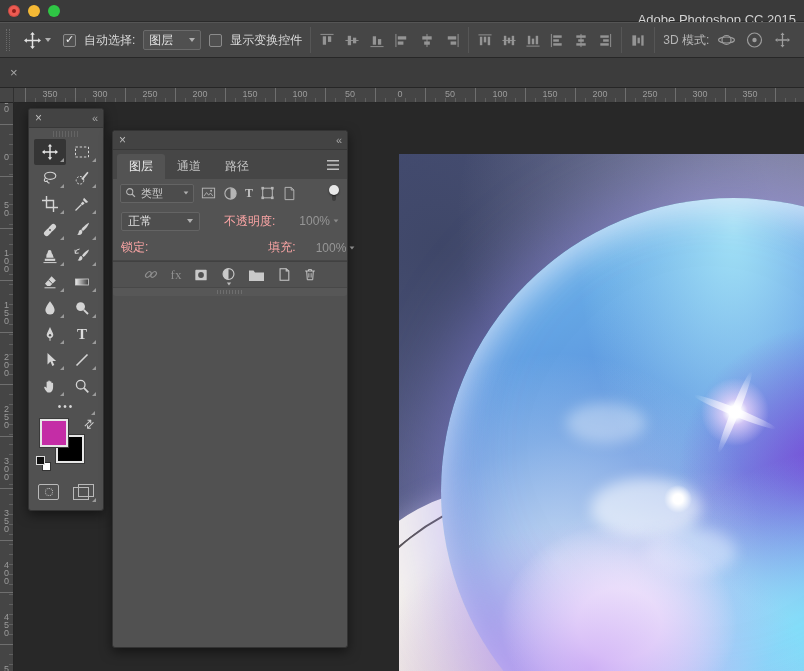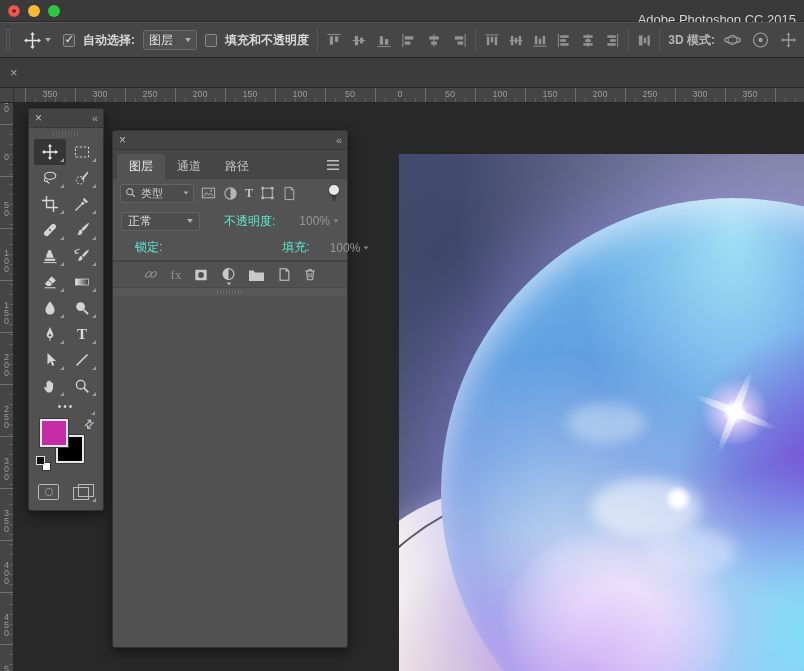--- a/index.html
+++ b/index.html
@@ -22,21 +22,21 @@
   .app-title { position:absolute; right:8px; top:12px; font-size:13px; color:#d2d2d2; }
 
   
   .optionsbar { position:absolute; top:22px; left:0; right:0; height:36px; background:#464646;
     border-top:1px solid #555; border-bottom:1px solid #272727; display:flex; align-items:center; padding:0 6px; gap:8px; }
   .bar-grip { width:4px; height:22px; border-left:1px dotted #6a6a6a; border-right:1px dotted #6a6a6a; margin-right:2px; }
   .tool-preset { display:flex; align-items:center; gap:4px; padding:2px 4px; }
   .caret { width:0; height:0; border-left:3.5px solid transparent; border-right:3.5px solid transparent; border-top:4px solid #b0b0b0; }
   .cb { width:13px; height:13px; background:#4f4f4f; border:1px solid #8b8b8b; border-radius:2px; position:relative; }
   .cb.checked::after { content:'✓'; position:absolute; left:1px; top:-2px; font-size:11px; color:#f2f2f2; }
-  .opt-label { font-size:12px; color:#d8d8d8; white-space:nowrap;font-weight:bold; }
+  .opt-label { font-size:12px; color:#d8d8d8; white-space:nowrap; }
   .dropdown { height:20px; background:#505050; border:1px solid #6a6a6a; border-radius:2px;
     display:flex; align-items:center; justify-content:space-between; padding:0 5px; gap:8px; font-size:12px; color:#e0e0e0; }
   .sep { width:1px; height:26px; background:#565656; }
   .icon-row { display:flex; align-items:center; gap:9px; }
   .icon-row.tight { gap:8px; }
   .ob-icon { opacity:.85; }
 
   
   .tabbar { position:absolute; top:58px; left:0; right:0; height:30px; background:#3c3c3c; border-bottom:1px solid #262626;
     display:flex; align-items:center; padding:0 10px; gap:9px; }
@@ -155,24 +155,24 @@
   .filter-row { height:28px; display:flex; align-items:center; gap:7px; padding:0 7px; background:#535353; }
   .filter-select { width:74px; height:19px; border:1px solid #646464; background:#4c4c4c; border-radius:2px;
     display:flex; align-items:center; gap:4px; padding:0 4px; font-size:11px; color:#cfcfcf; }
   .filter-select .caret { margin-left:auto; transform:scale(.8); }
   .f-toggle { margin-left:auto; position:relative; width:12px; height:17px; }
   .f-toggle::before { content:''; position:absolute; left:4px; top:6px; width:4px; height:10px; background:#3e3e3e; border-radius:2px; }
   .f-toggle::after { content:''; position:absolute; left:1px; top:0; width:10px; height:10px; border-radius:50%; background:#e8e8e8; box-shadow:0 1px 2px rgba(0,0,0,.5); }
   .blend-row { height:28px; display:flex; align-items:center; gap:24px; padding:0 8px; background:#535353; }
   .blend-select { width:112px; height:19px; border:1px solid #646464; background:#4e4e4e; border-radius:2px;
     display:flex; align-items:center; justify-content:space-between; padding:0 6px; font-size:12px; color:#dedede; }
-  .p-label { font-size:12px; color:#5eead4; white-space:nowrap; }
+  .p-label { font-size:12px; color:#fca5a5; white-space:nowrap; }
   .p-value { font-size:12px; color:#969696; white-space:nowrap; display:flex; align-items:center; gap:3px;text-align:center; }
   .p-value .caret { border-top-color:#8a8a8a; transform:scale(.8); }
-  .lock-row { height:26px; display:flex; align-items:center; gap:20px; padding:0 22px; background:#535353; border-bottom:1px solid #464646; }
+  .lock-row { height:26px; display:flex; align-items:center; gap:20px; padding:0 8px; background:#535353; border-bottom:1px solid #464646; }
   .layers-list { flex:1; background:#4a4a4a; position:relative; overflow:hidden; }
   .layer-row { height:75px; display:flex; align-items:center; background:#737373; border-bottom:1px solid #3f3f3f; }
   .eye-col { width:33px; align-self:stretch; display:flex; align-items:center; justify-content:center; border-right:1px solid #5e5e5e; }
   .thumb { width:82px; height:71px; margin-left:1px; border:1px solid #272727; position:relative; overflow:hidden;
     background:linear-gradient(125deg,#3c4668 8%,#7d80a0 55%,#b9aed0 100%); }
   .thumb .t-ped { position:absolute; left:-8px; top:42px; width:62px; height:38px; border-radius:50%; transform:rotate(-14deg);
     background:linear-gradient(150deg,#f4f1ea 30%,#d9d1cc 70%); }
   .thumb .t-navy { position:absolute; left:0; bottom:0; width:100%; height:100%; clip-path:polygon(0 72%,0 100%,40% 100%); background:#222a47; }
   .thumb .t-sph { position:absolute; left:17px; top:5px; width:56px; height:56px; border-radius:50%;
     background:
@@ -216,21 +216,21 @@
         </svg>
       <span class="caret"></span>
     </span>
     <span class="cb checked"></span>
     <span class="opt-label">自动选择:</span>
     <span class="dropdown" style="width:58px">
       <span>图层</span>
       <span class="caret"></span>
     </span>
     <span class="cb"></span>
-    <span class="opt-label">填充和不透明度</span>
+    <span class="opt-label">显示变换控件</span>
     <span class="sep"></span>
     <span class="icon-row">
       <svg class="ob-icon" width="16" height="15" viewBox="0 0 16 16">
           <path d="M1 1.5h14" stroke="#a2a2a2"></path>
           <rect x="3.5" y="3.5" width="3.5" height="9" fill="#a2a2a2"></rect>
           <rect x="9" y="3.5" width="3.5" height="6" fill="#a2a2a2"></rect>
         </svg>
       <svg class="ob-icon" width="16" height="15" viewBox="0 0 16 16">
           <path d="M1 8h14" stroke="#a2a2a2"></path>
           <rect x="3.5" y="3" width="3.5" height="10" fill="#a2a2a2"></rect>

